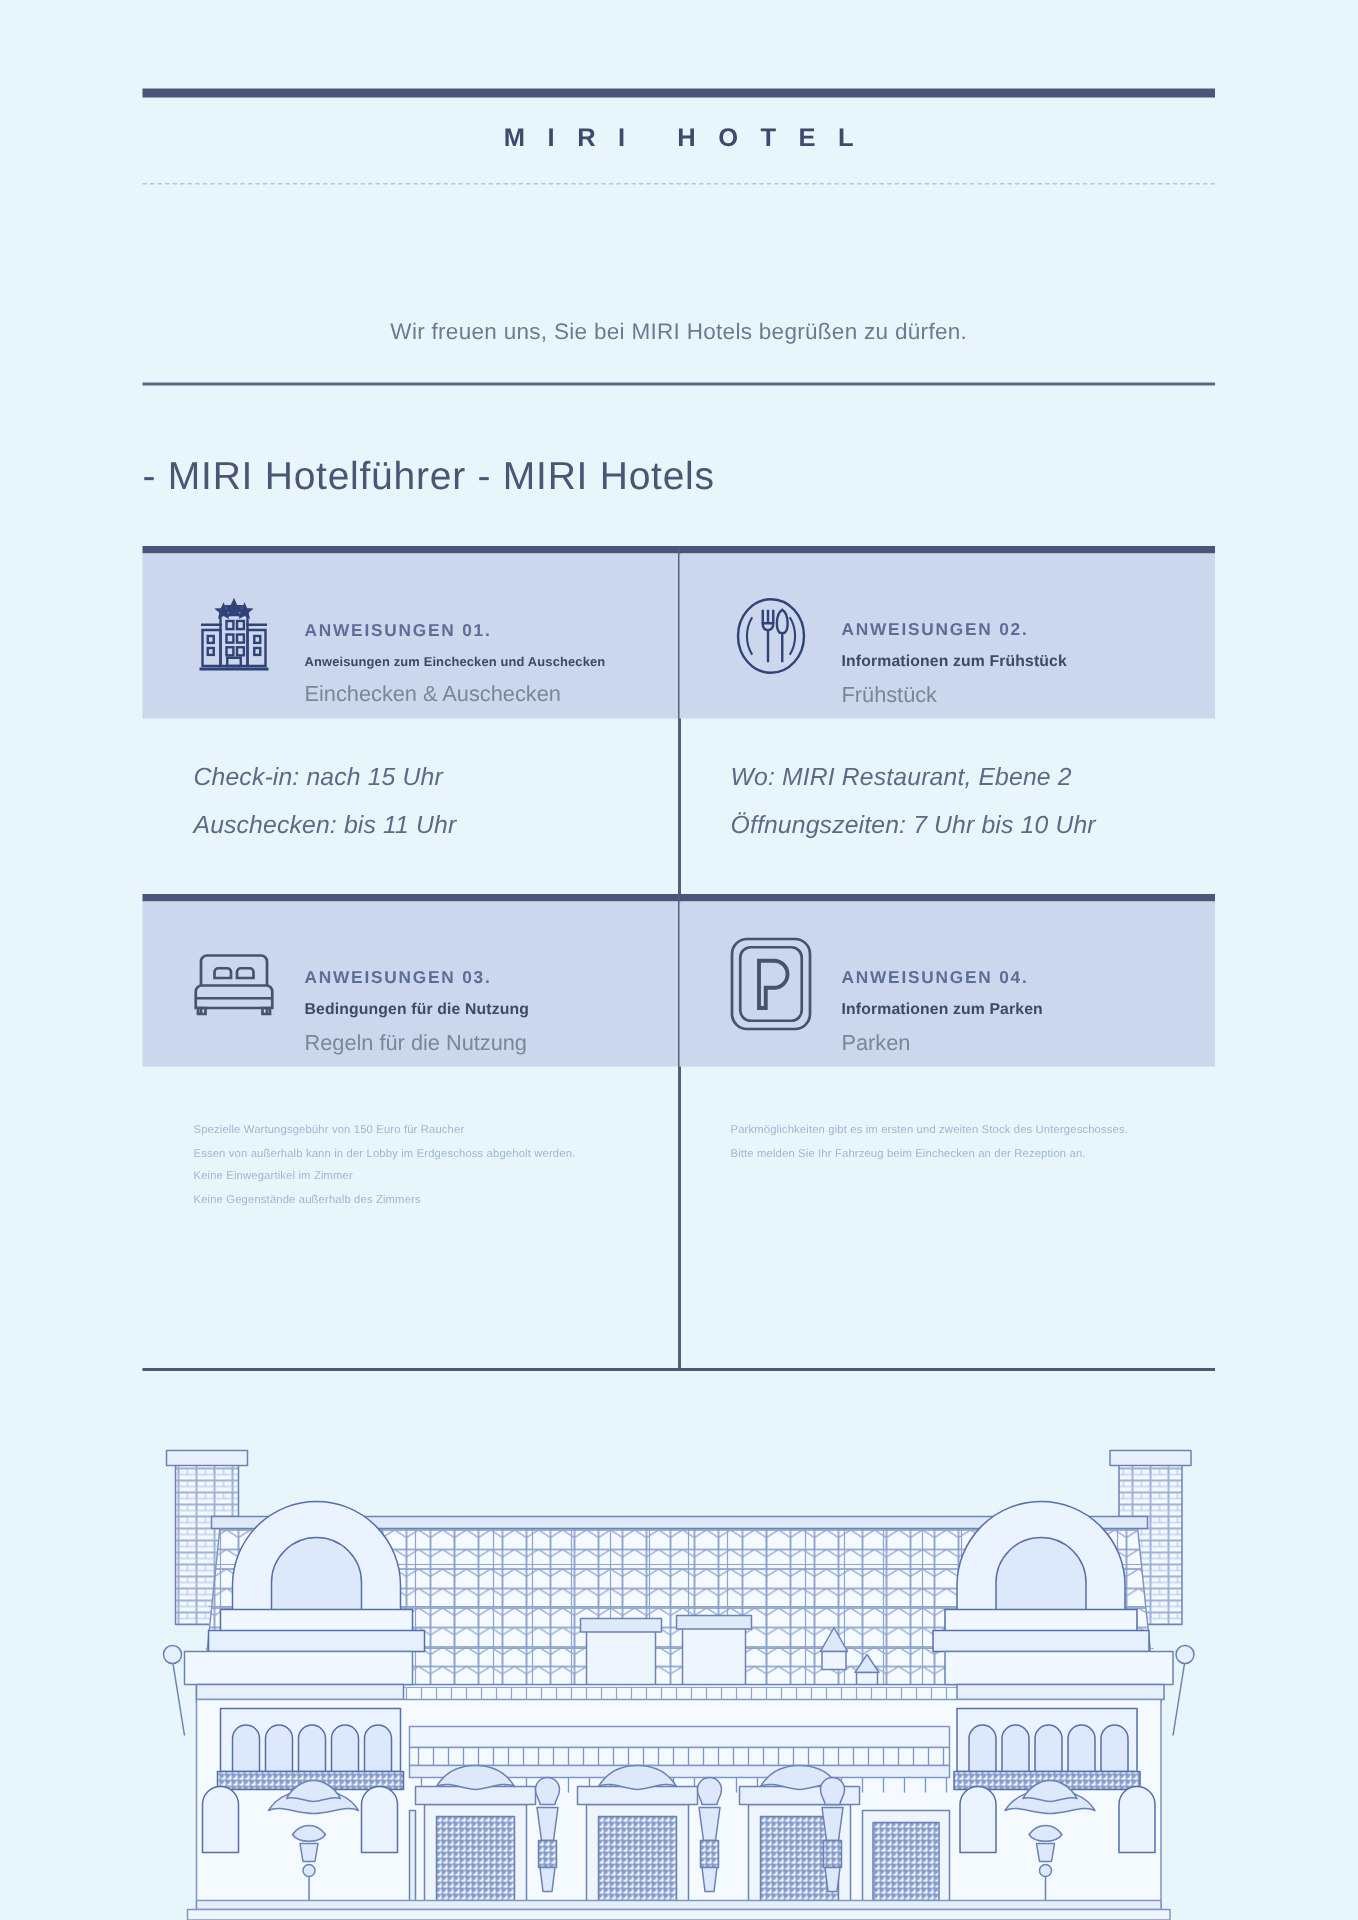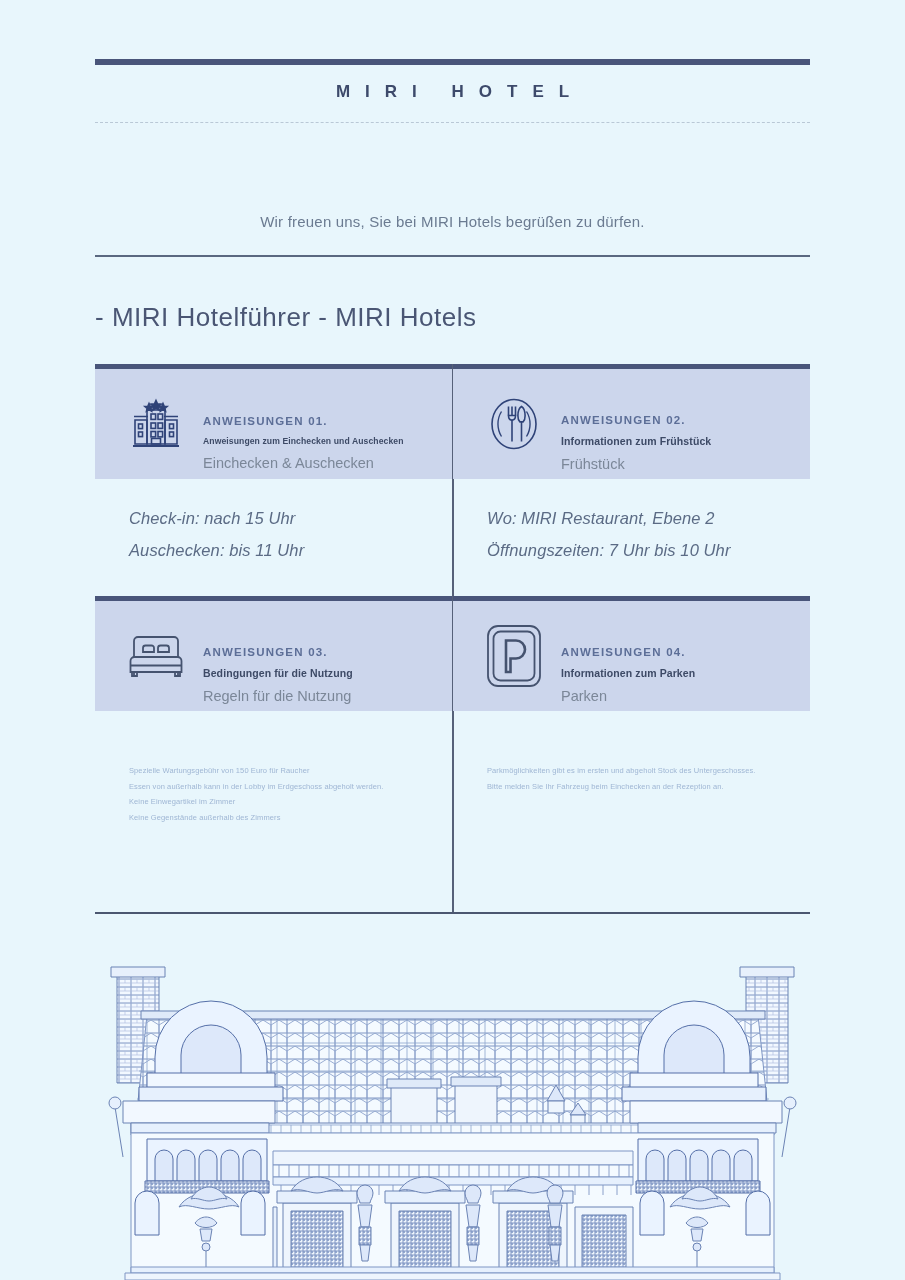--- a/index.html
+++ b/index.html
@@ -74,21 +74,21 @@
   .eyebrow {
     font-size: 11.5px; font-weight: 700; letter-spacing: 1.2px;
     color: #5c6e97; margin-bottom: 9px; margin-top: 37px;
   }
   .sub-b { font-size: 10.5px; font-weight: 700; color: #3d4a66; margin-bottom: 9px; letter-spacing:.1px;}
   .sub-b.small { font-size: 8.6px; }
   .card-name { font-size: 14.5px; color: #7b8798; }
 
   .card-body { padding: 30px 0 0 34px; }
   .card-body .line { font-size: 16.5px; color: #5b6b85; margin-bottom: 13px; letter-spacing:.1px;font-style:italic;}
-  .card-body.notes { padding: 55px 0 0 34px; }
+  .card-body.notes { padding: 26px 0 0 34px; margin-top: 11px; }
   .card-body.notes .nline { font-size: 7.5px; color: #9fb6d4; margin-bottom: 6.5px; letter-spacing:.1px;}
 
   
   .building { position: absolute; left: 95px; top: 955px; width: 715px; height: 325px; overflow: hidden; }
   .building svg { display: block; }
 </style>
 </head>
 <body>
 
 <div class="page">
@@ -207,21 +207,21 @@
             <path d="M22 18.5h10a9 9 0 010 18h-5.5V50H22z" stroke-width="2.6"></path>
           </svg>
         </div>
         <div class="card-txt">
           <div class="eyebrow">ANWEISUNGEN  04.</div>
           <div class="sub-b">Informationen zum Parken</div>
           <div class="card-name">Parken</div>
         </div>
       </div>
       <div class="card-body notes">
-        <div class="nline">Parkmöglichkeiten gibt es im ersten und abgeholt Stock des Untergeschosses.</div>
+        <div class="nline">Parkmöglichkeiten gibt es im ersten und zweiten Stock des Untergeschosses.</div>
         <div class="nline">Bitte melden Sie Ihr Fahrzeug beim Einchecken an der Rezeption an.</div>
       </div>
     </div>
   </div>
 
   <div class="building">
     <svg width="715" height="325" viewBox="0 0 715 325" fill="none" stroke="#7f96c4" stroke-width="1" stroke-linejoin="round">
       <defs>
         <pattern id="hatch" width="4" height="4" patternUnits="userSpaceOnUse">
           <rect width="4" height="4" fill="#eef5fd"></rect>

